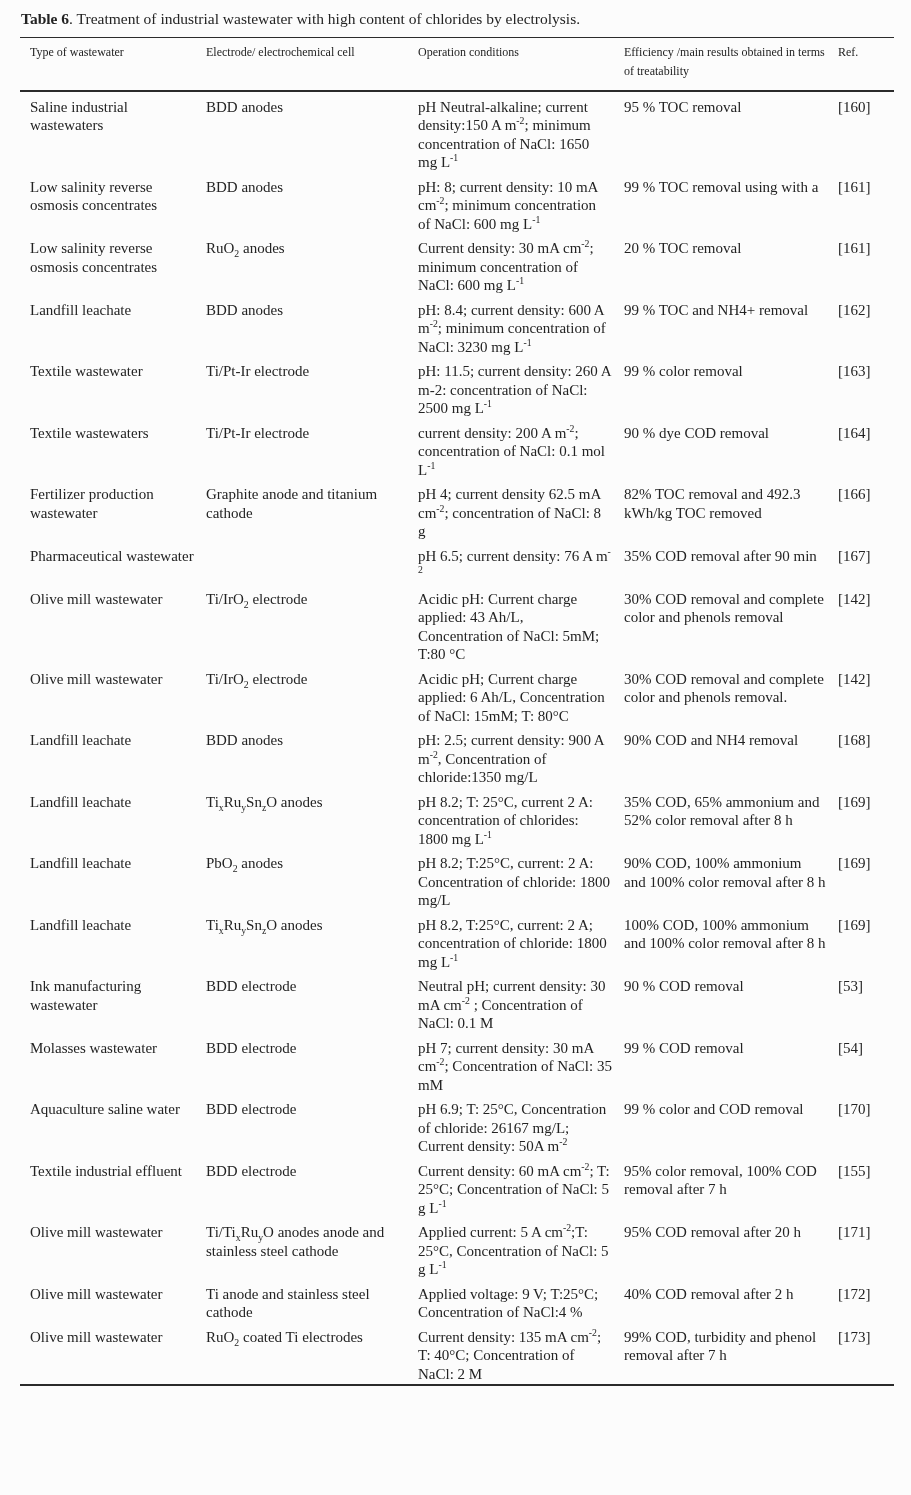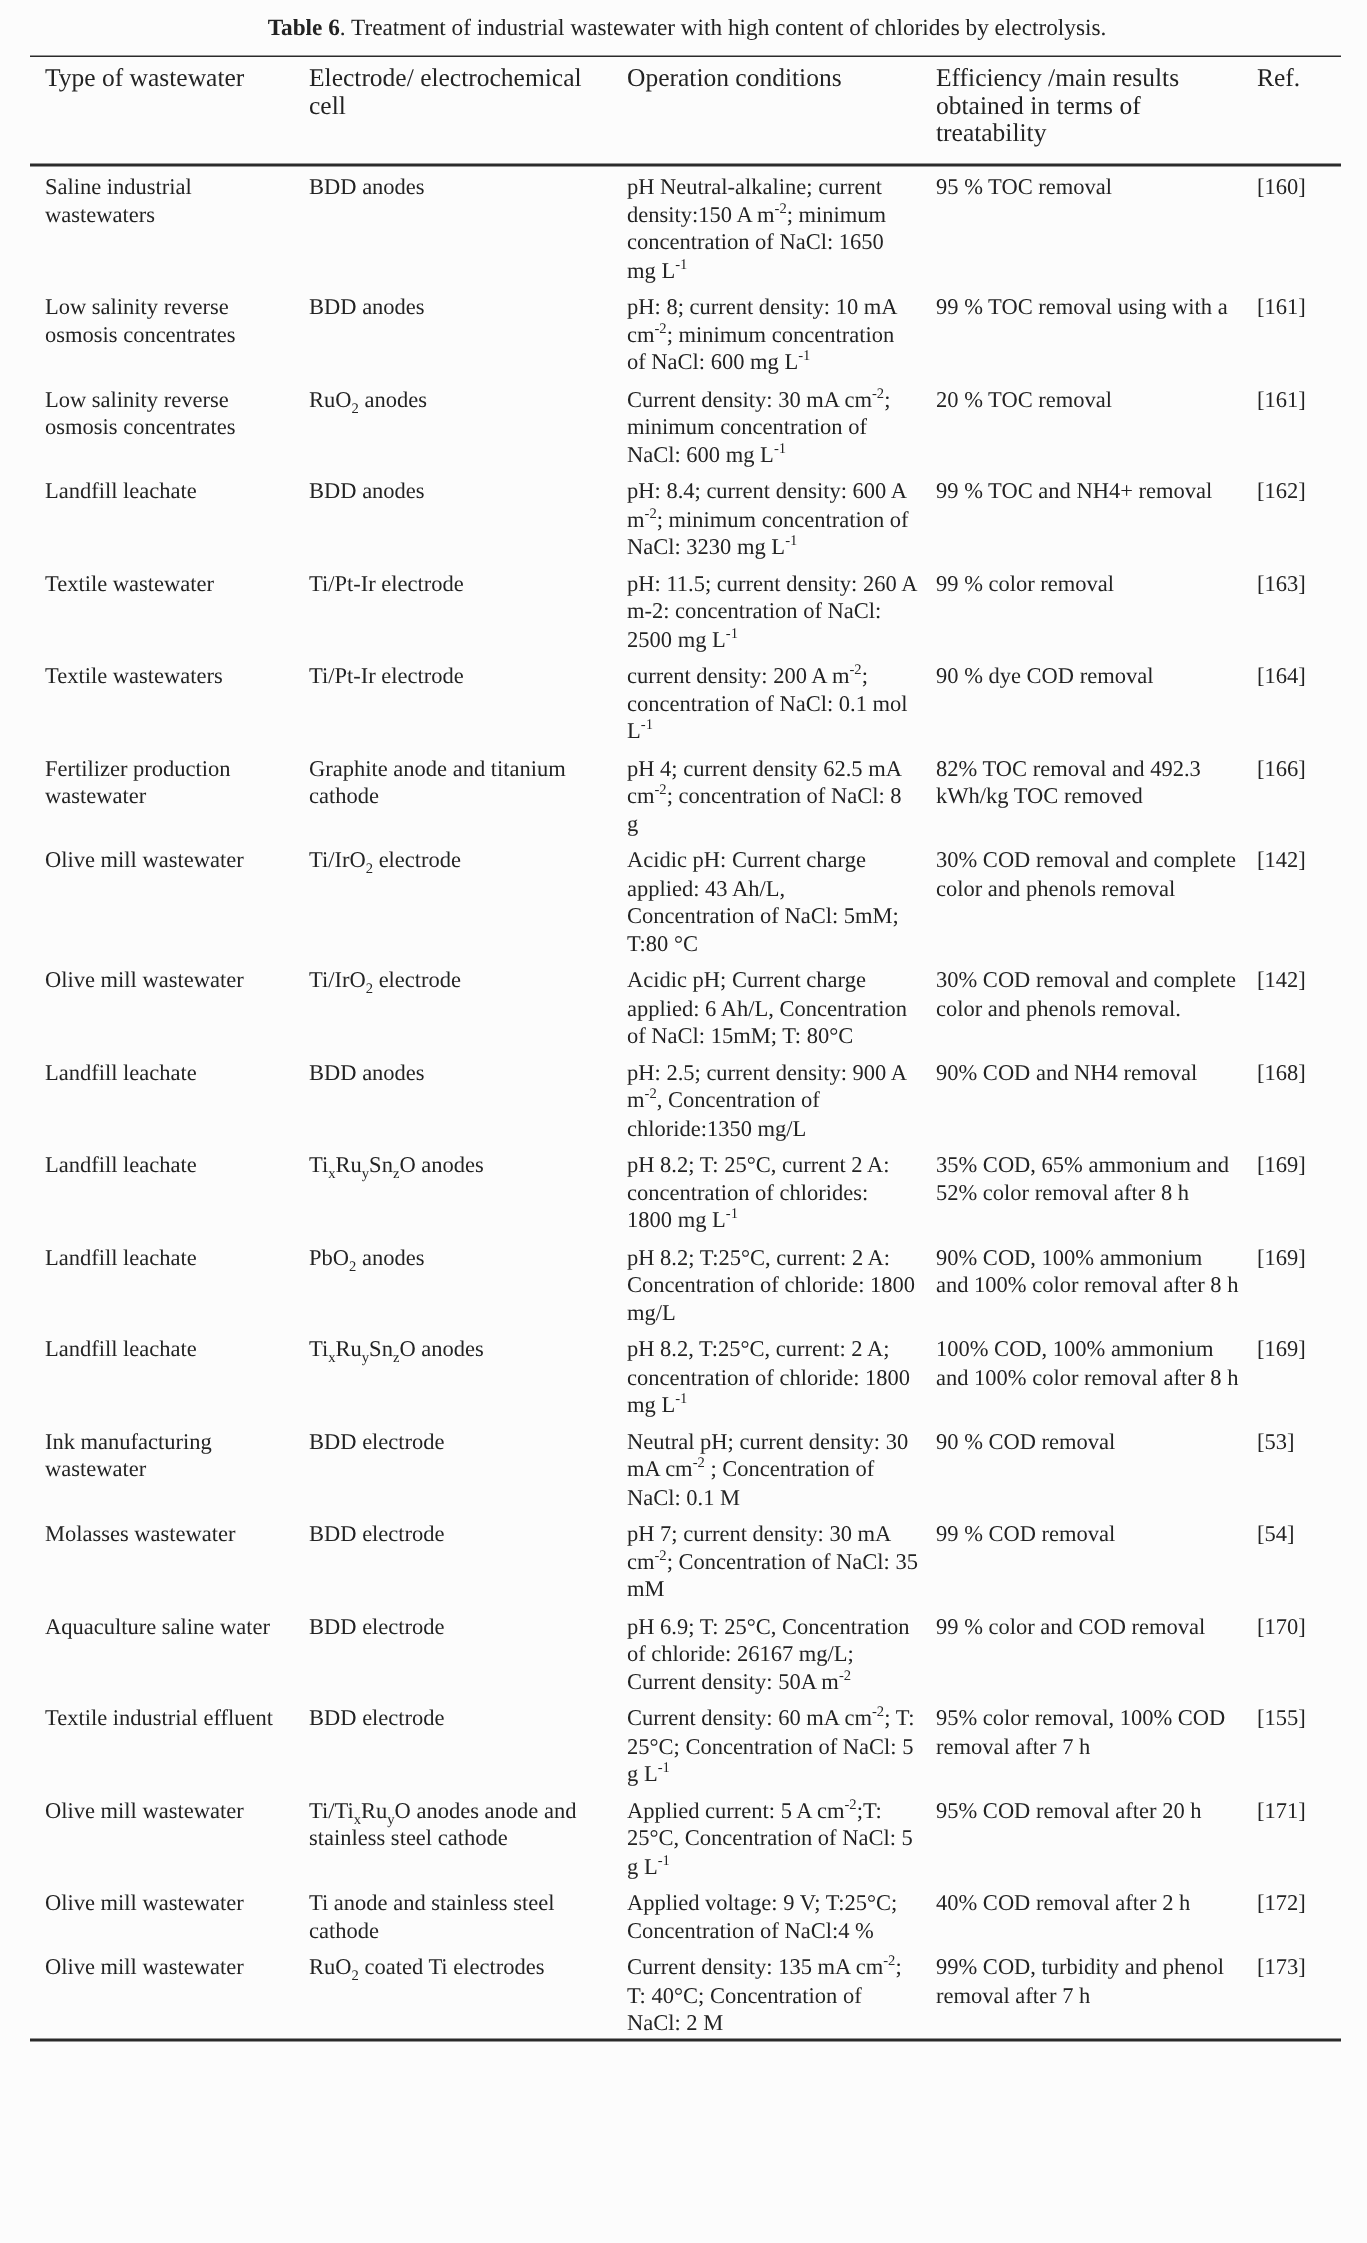--- a/index.html
+++ b/index.html
@@ -11,37 +11,36 @@
   }
   .page {
     padding: 7px 16px 12px 20px;
     font-size: 15px;
     line-height: 18.5px;
   }
   .caption {
     margin: 2px 0 9px 1px;
     font-size: 15.5px;
     line-height: 19px;
-    text-align: center;
   }
   .caption b { font-weight: bold; }
   table.data-table {
     border-collapse: collapse;
     table-layout: fixed;
     width: 874px;
     border-top: 1.5px solid #2b2b2b;
     border-bottom: 2px solid #2b2b2b;
   }
   thead th {
     font-weight: normal;
     text-align: left;
     vertical-align: top;
     padding: 5px 12px 10px 0;
     border-bottom: 2.5px solid #2b2b2b;
-    font-size: 17px;
+    font-size: 12px;
   }
   tbody td {
     vertical-align: top;
     text-align: left;
     padding: 5.5px 12px 0.5px 0;
     font-size: 15px;
   }
   th:first-child, td:first-child { padding-left: 10px; padding-right: 8px; }
   th:last-child,  td:last-child  { padding-right: 0; }
   sup, sub { font-size: 0.65em; line-height: 0; }
@@ -113,20 +112,27 @@
     <td>[164]</td>
   </tr>
         <tr>
     <td>Fertilizer production wastewater</td>
     <td>Graphite anode and titanium cathode</td>
     <td>pH 4; current density 62.5 mA cm<sup>-2</sup>; concentration of NaCl: 8 g</td>
     <td>82% TOC removal and 492.3 kWh/kg TOC removed</td>
     <td>[166]</td>
   </tr>
         <tr>
+    <td>Pharmaceutical wastewater</td>
+    <td></td>
+    <td>pH 6.5; current density: 76 A m<sup>-2</sup></td>
+    <td>35% COD removal after 90 min</td>
+    <td>[167]</td>
+  </tr>
+        <tr>
     <td>Olive mill wastewater</td>
     <td>Ti/IrO<sub>2</sub> electrode</td>
     <td>Acidic pH: Current charge applied: 43 Ah/L, Concentration of NaCl: 5mM; T:80 °C</td>
     <td>30% COD removal and complete color and phenols removal</td>
     <td>[142]</td>
   </tr>
         <tr>
     <td>Olive mill wastewater</td>
     <td>Ti/IrO<sub>2</sub> electrode</td>
     <td>Acidic pH; Current charge applied: 6 Ah/L, Concentration of NaCl: 15mM; T: 80°C</td>

